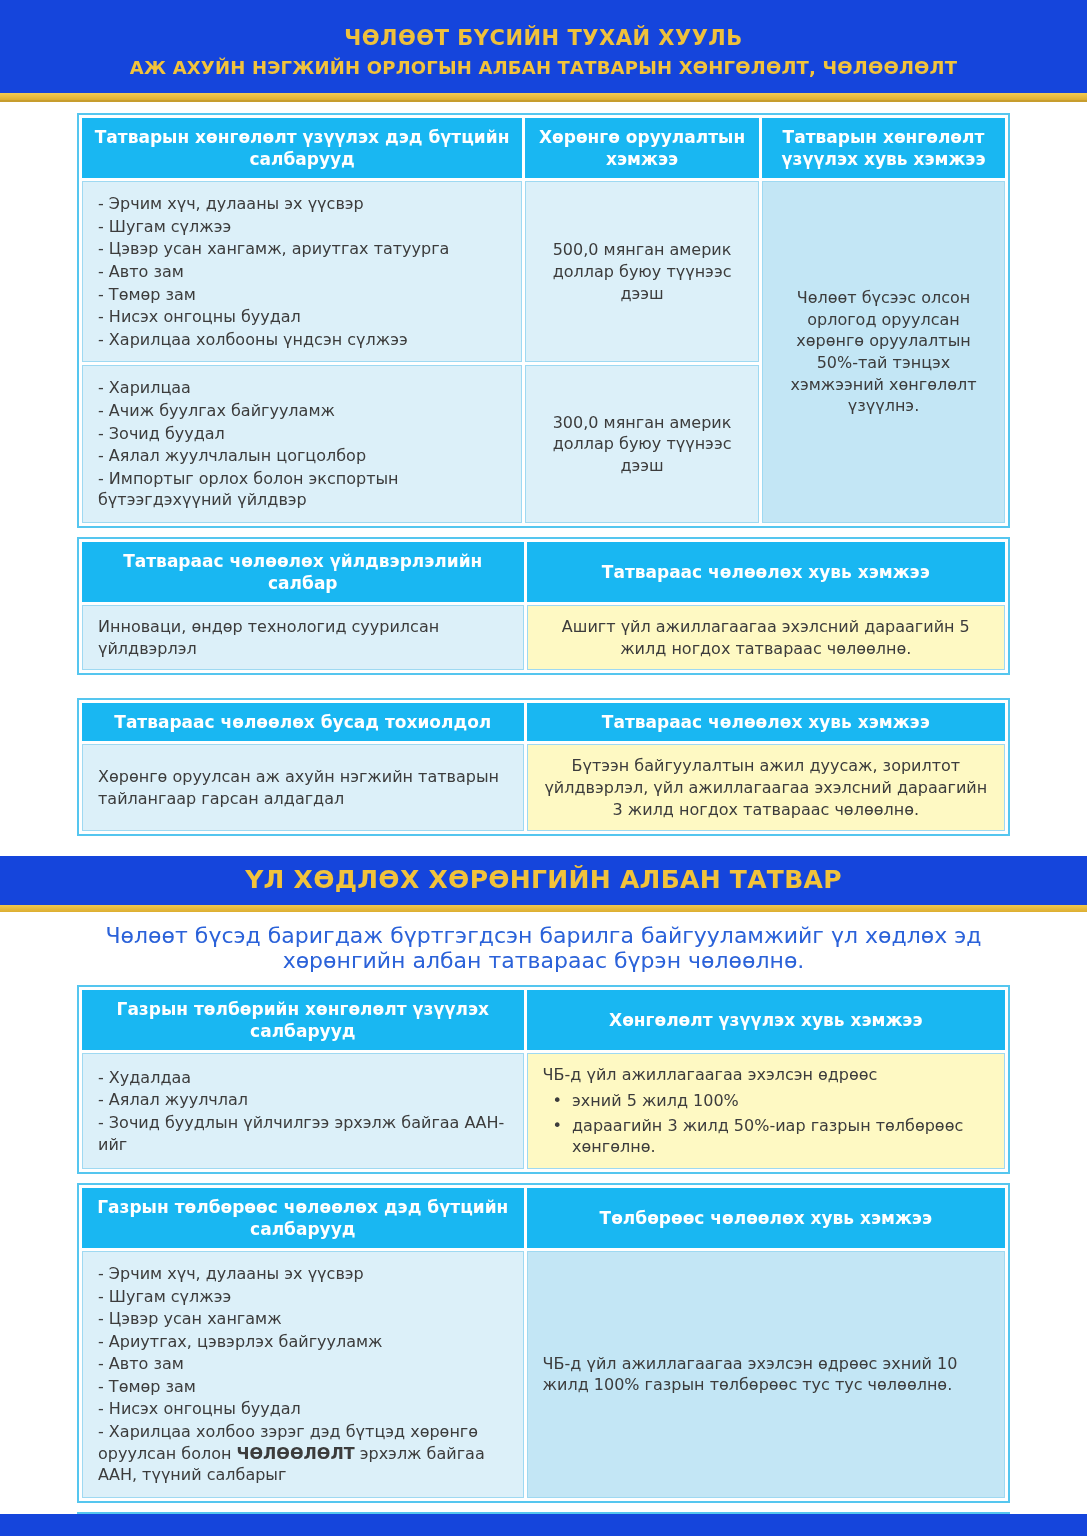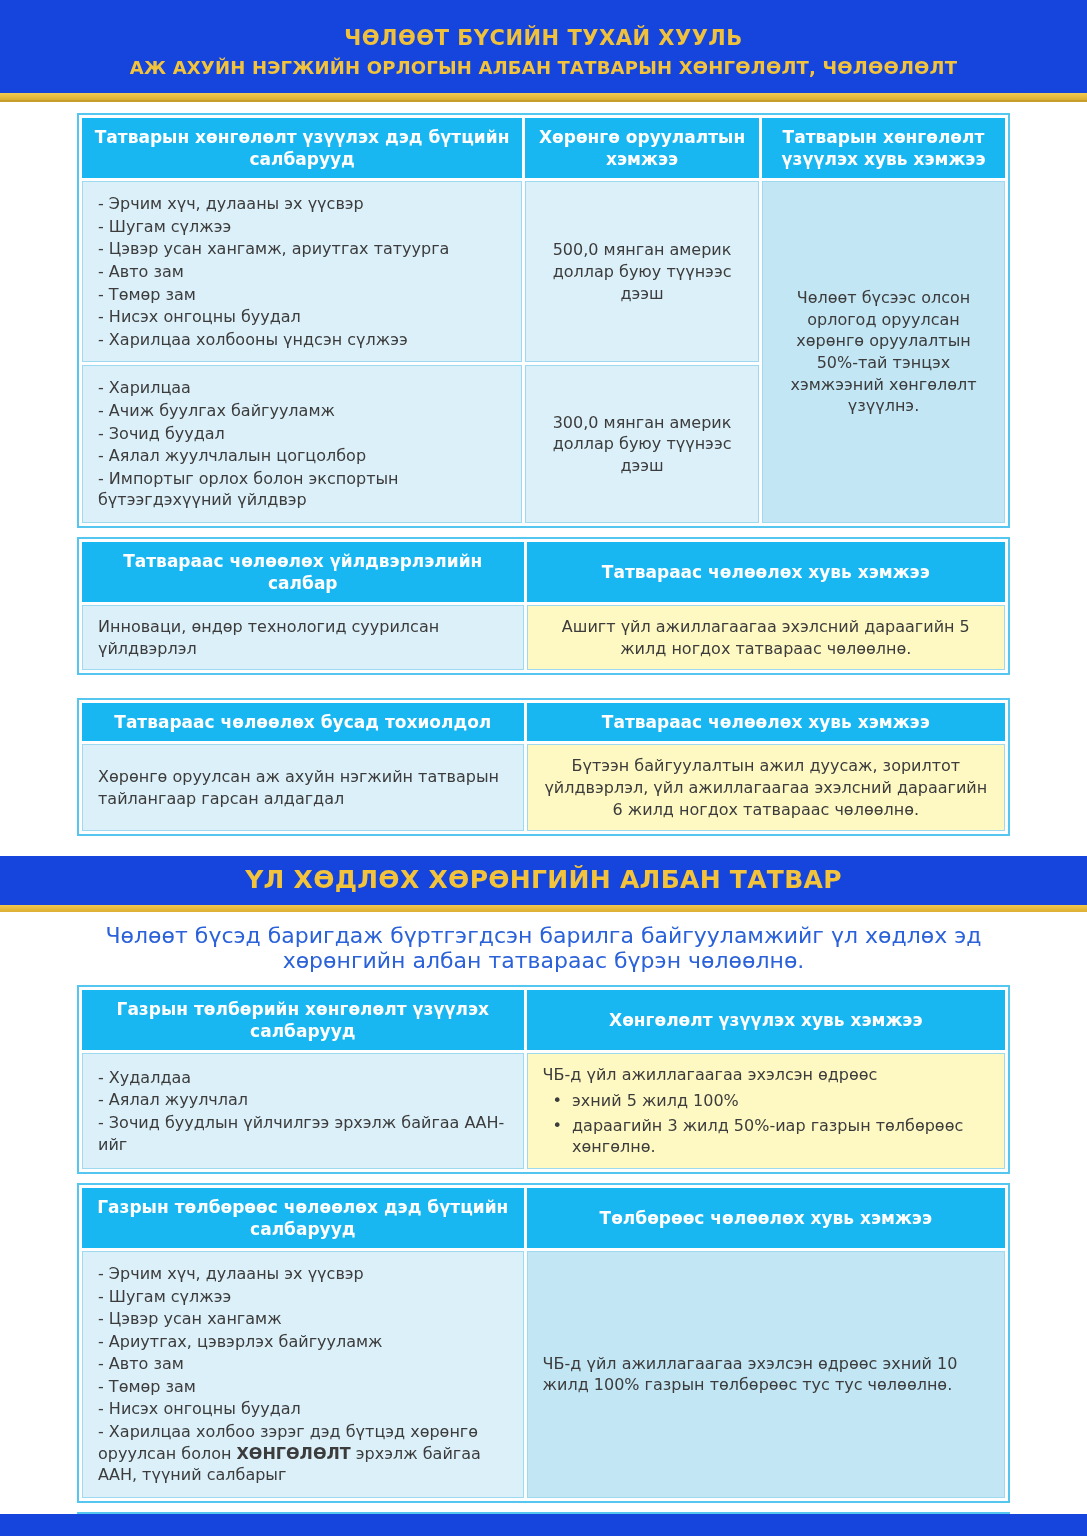--- a/index.html
+++ b/index.html
@@ -142,21 +142,21 @@
         </colgroup>
       <thead>
         <tr class="h-40">
           <th>Татвараас чөлөөлөх бусад тохиолдол</th>
           <th>Татвараас чөлөөлөх хувь хэмжээ</th>
         </tr>
       </thead>
       <tbody>
         <tr class="h-84">
           <td class="light">Хөрөнгө оруулсан аж ахуйн нэгжийн татварын тайлангаар гарсан алдагдал</td>
-          <td class="mid2 center">Бүтээн байгуулалтын ажил дуусаж, зорилтот үйлдвэрлэл, үйл ажиллагаагаа эхэлсний дараагийн 6 жилд ногдох татвараас чөлөөлнө.</td>
+          <td class="mid2 center">Бүтээн байгуулалтын ажил дуусаж, зорилтот үйлдвэрлэл, үйл ажиллагаагаа эхэлсний дараагийн 3 жилд ногдох татвараас чөлөөлнө.</td>
         </tr>
       </tbody>
     </table>
 
   </main>
 
   <section class="section-banner">
     <div class="section-title">ҮЛ ХӨДЛӨХ ХӨРӨНГИЙН АЛБАН ТАТВАР</div>
   </section>
   <div class="section-strip"></div>
@@ -214,21 +214,21 @@
             <div>
                 <div class="li">- Эрчим хүч, дулааны эх үүсвэр</div>
                 <div class="li">- Шугам сүлжээ</div>
                 <div class="li">- Цэвэр усан хангамж</div>
                 <div class="li">- Ариутгах, цэвэрлэх байгууламж</div>
                 <div class="li">- Авто зам</div>
                 <div class="li">- Төмөр зам</div>
                 <div class="li">- Нисэх онгоцны буудал</div>
               </div>
             <div class="li">
-              <span>- Харилцаа холбоо зэрэг дэд бүтцэд хөрөнгө оруулсан болон </span><span class="bold-inline">ХӨНГӨЛӨЛТ</span><span> эрхэлж байгаа ААН, түүний салбарыг</span>
+              <span>- Харилцаа холбоо зэрэг дэд бүтцэд хөрөнгө оруулсан болон </span><span class="bold-inline">ЧӨЛӨӨЛӨЛТ</span><span> эрхэлж байгаа ААН, түүний салбарыг</span>
             </div>
           </td>
           <td class="mid">ЧБ-д үйл ажиллагаагаа эхэлсэн өдрөөс эхний 10 жилд 100% газрын төлбөрөөс тус тус чөлөөлнө.</td>
         </tr>
       </tbody>
     </table>
 
     <table>
       
       

